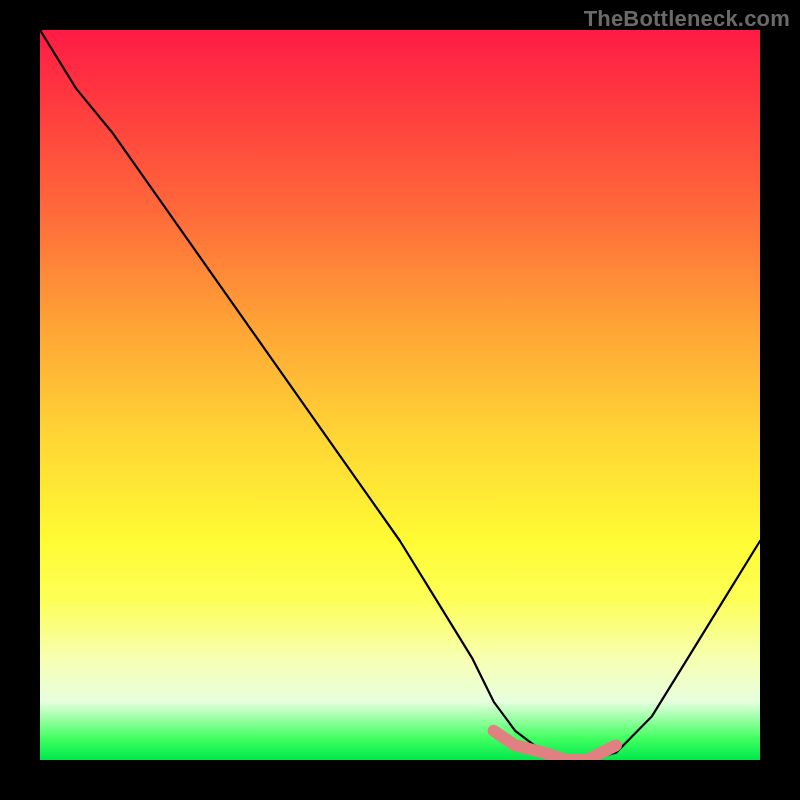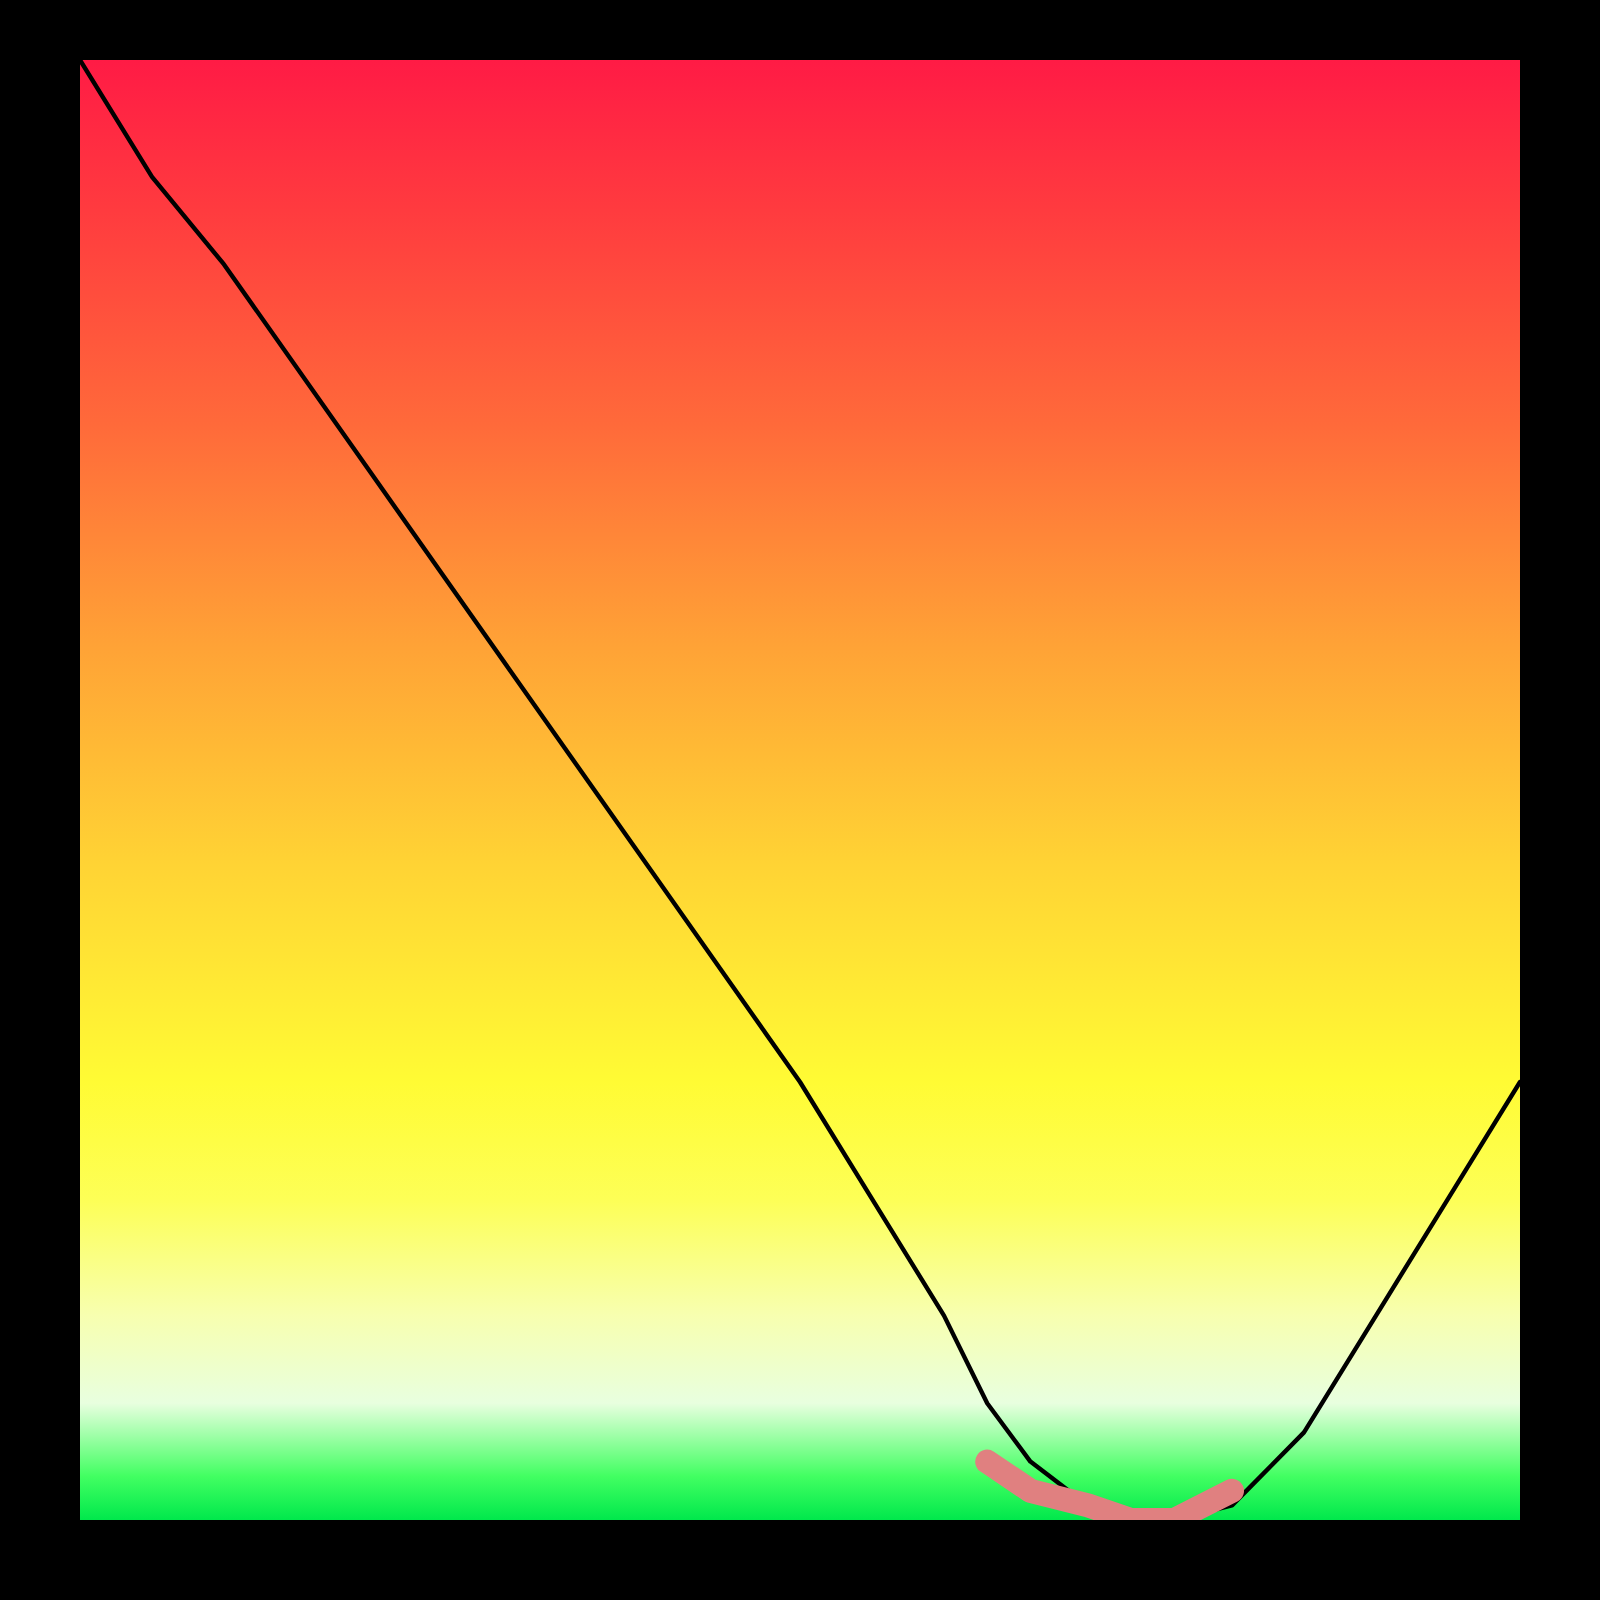--- a/index.html
+++ b/index.html
@@ -51,19 +51,20 @@
     left: 0;
     top: 0;
     width: 720px;
     height: 730px;
   }
 </style>
 </head>
 <body>
 
 <div class="frame">
+  <div class="watermark">TheBottleneck.com</div>
   <div class="plot-area">
     <svg class="curve" viewBox="0 0 720 730" preserveAspectRatio="none">
       <path d="M0.0 0.0 L36.0 58.4 L72.0 102.2 L144.0 204.4 L216.0 306.6 L288.0 408.8 L360.0 511.0 L396.0 569.4 L432.0 627.8 L453.6 671.6 L475.2 700.8 L504.0 722.7 L525.6 730.0 L547.2 730.0 L576.0 722.7 L612.0 686.2 L648.0 627.8 L684.0 569.4 L720.0 511.0" id="main-curve" fill="none" stroke="#000000" stroke-width="2.2" stroke-linecap="round" stroke-linejoin="round"></path>
       <path d="M453.6 700.8 L475.2 715.4 L504.0 722.7 L525.6 730.0 L547.2 730.0 L576.0 715.4" id="flat-curve" fill="none" stroke="#e08080" stroke-width="12" stroke-linecap="round" stroke-linejoin="round"></path>
     </svg>
   </div>
 </div>
 
 </body></html>

